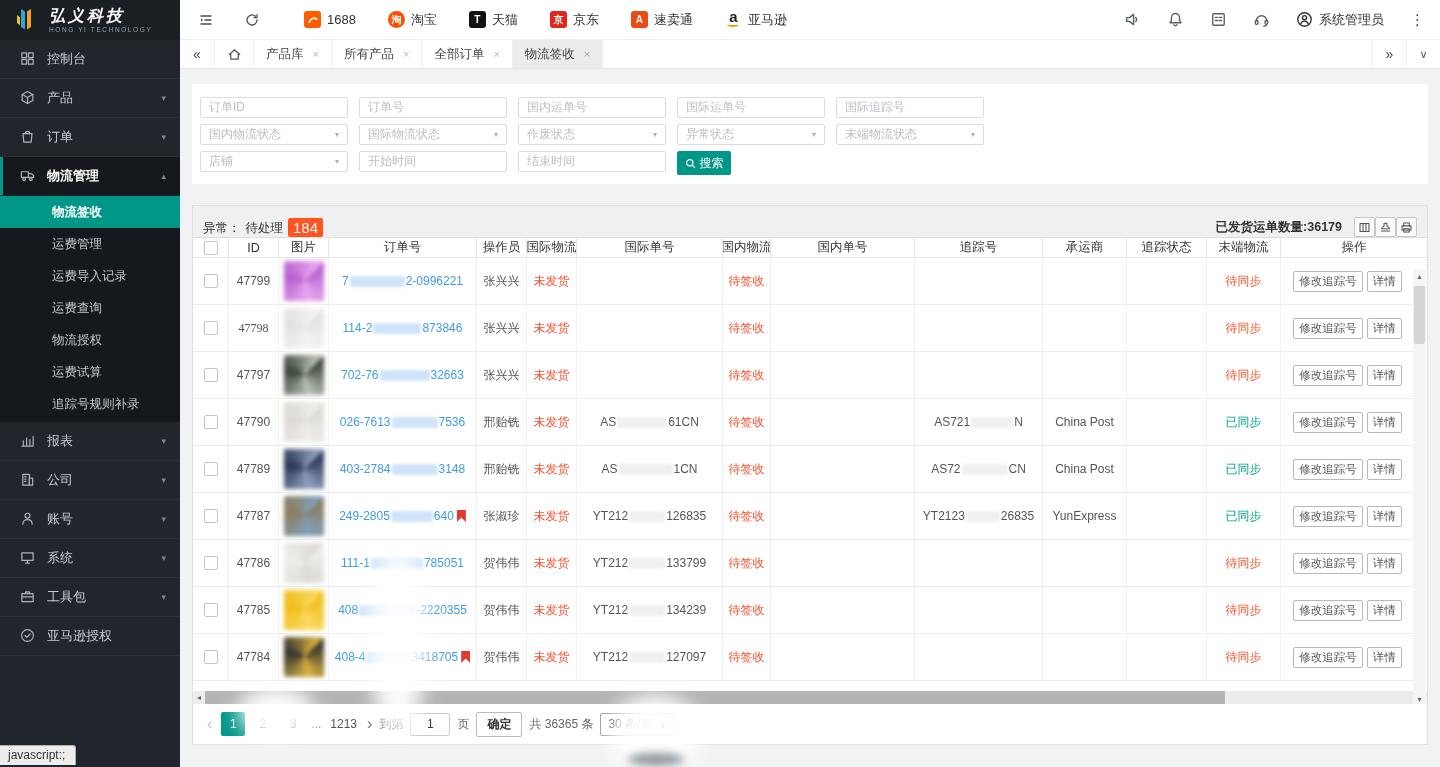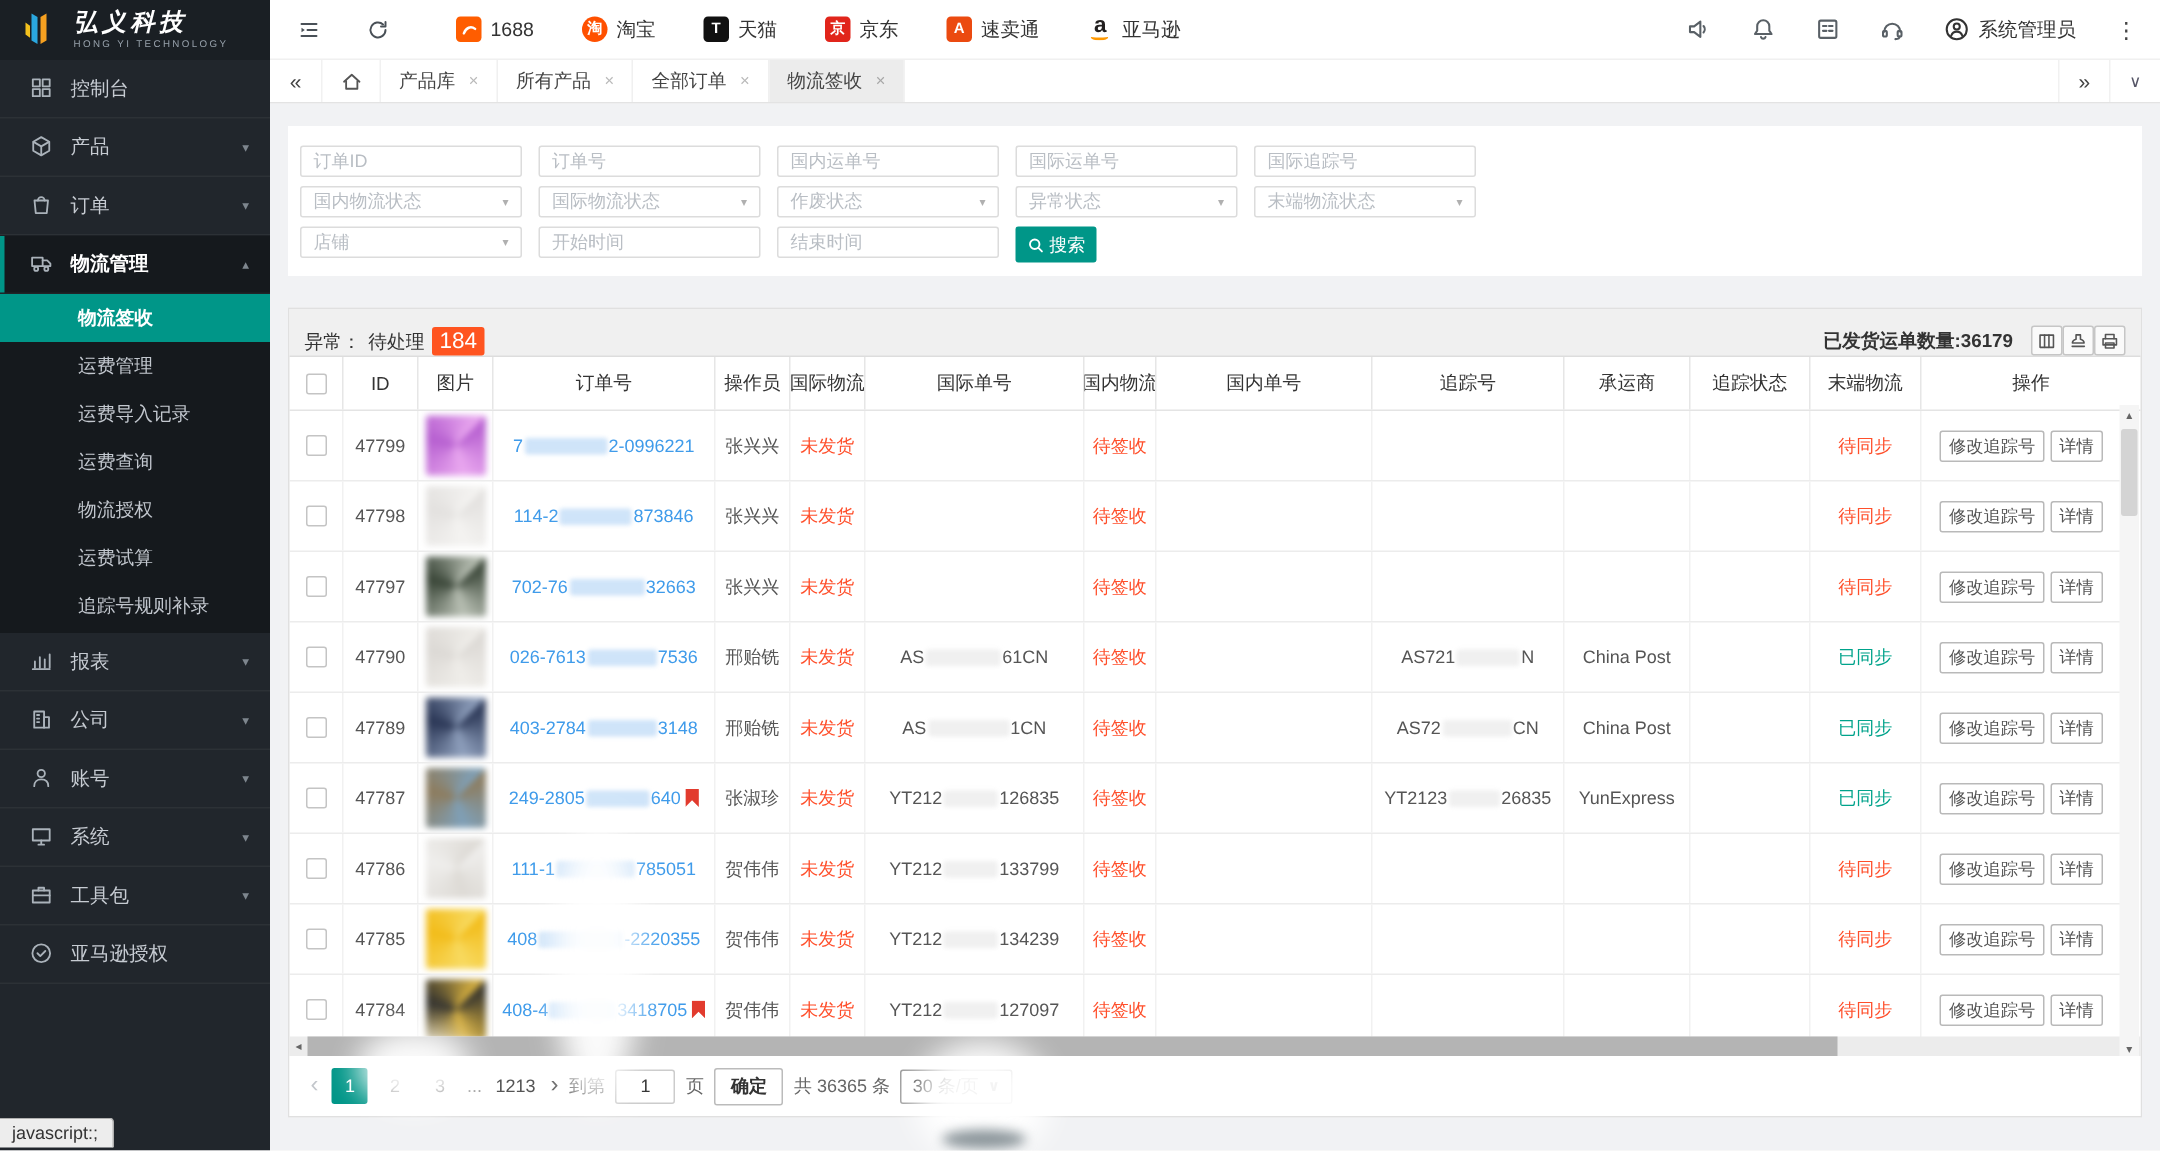--- a/index.html
+++ b/index.html
@@ -58,21 +58,21 @@
   .f-caret{font-size:8px;color:#b0b0b0}
   .search-btn{width:54px;height:24px;background:var(--accent,#009688);color:#fff;border-radius:2px;font-size:12px;display:flex;align-items:center;justify-content:center;gap:4px;cursor:pointer;border:none}
 
   
   .table-card{position:absolute;left:12px;top:136px;width:1236px;height:540px;background:#fff;border:1px solid #e0e0e0}
   .status-bar{height:32px;background:#f0f0f0;border-bottom:1px solid #ddd;display:flex;align-items:flex-end;padding:0 10px;font-size:12.5px;color:#333;gap:5px}
   .badge{background:var(--badge,#ff5420);color:#fff;border-radius:2px;padding:1px 5px;font-size:15px;font-weight:normal;cursor:pointer}
   .sb-right{margin-left:auto;display:flex;align-items:center;gap:8px}
   .shipped{font-weight:bold;color:#333;font-size:12.5px;margin-right:4px}
   .tool-btn{width:21px;height:20px;border:1px solid #c6c6c6;border-radius:2px;background:#fafafa;display:inline-flex;align-items:center;justify-content:center;color:#555;cursor:pointer}
-  .thead{display:flex;height:36px;border-bottom:1px solid #e4e4e4;align-items:stretch;font-size:12.5px;color:#333}
+  .thead{display:flex;height:20px;border-bottom:1px solid #e4e4e4;align-items:stretch;font-size:12.5px;color:#333}
   .cell{flex:0 0 auto;display:flex;align-items:center;justify-content:center;overflow:hidden;white-space:nowrap;border-right:1px solid #f1f1f1;height:100%}
   .hcell{border-right:1px solid #e6e6e6}
   .cell:last-child{border-right:none;flex:1 1 auto}
   .tbody{width:1221px}
   .trow{display:flex;height:47px;border-bottom:1px solid #ececec;align-items:stretch;font-size:12px;color:#555}
   .cb{width:14px;height:14px;border:1px solid #c4c4c4;border-radius:2px;background:#fff;display:inline-block;cursor:pointer}
   .thumb{width:40px;height:40px;border-radius:2px;filter:blur(2px)}
   .link{color:var(--link,#3f9bea);cursor:pointer}
   .red{color:var(--alert,#ff4f2b)}
   .teal{color:var(--sync,#00a38b)}
@@ -494,21 +494,21 @@
           </div>
           <div class="cell" style="width: 122px;">
             <button class="row-btn">修改追踪号</button>
             <button class="row-btn">详情</button>
           </div>
         </div>
         <div class="trow">
           <div class="cell" style="width: 36px;">
             <span class="cb"></span>
           </div>
-          <div class="cell" style="width: 50px;">47798</div>
+          <div class="cell" style="width: 50px; font-family: Liberation Serif, serif;">47798</div>
           <div class="cell" style="width: 50px;">
             <span class="thumb" style="background: conic-gradient(from 45deg, rgb(227, 225, 223), rgb(244, 243, 241), rgb(227, 225, 223), rgb(244, 243, 241));"></span>
           </div>
           <div class="cell" style="width: 148px;">
             <span class="link">114-2<span class="bseg blue" style="width: 48px;"></span>873846</span>
           </div>
           <div class="cell" style="width: 50px;">张兴兴</div>
           <div class="cell red" style="width: 50px;">未发货</div>
           <div class="cell" style="width: 146px;"></div>
           <div class="cell red" style="width: 48px;">待签收</div>

